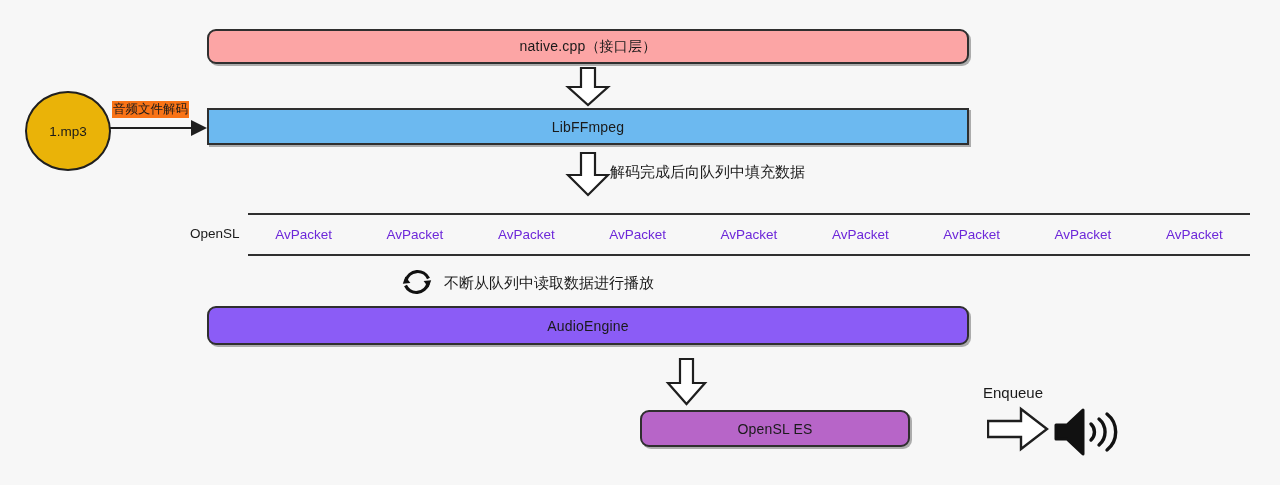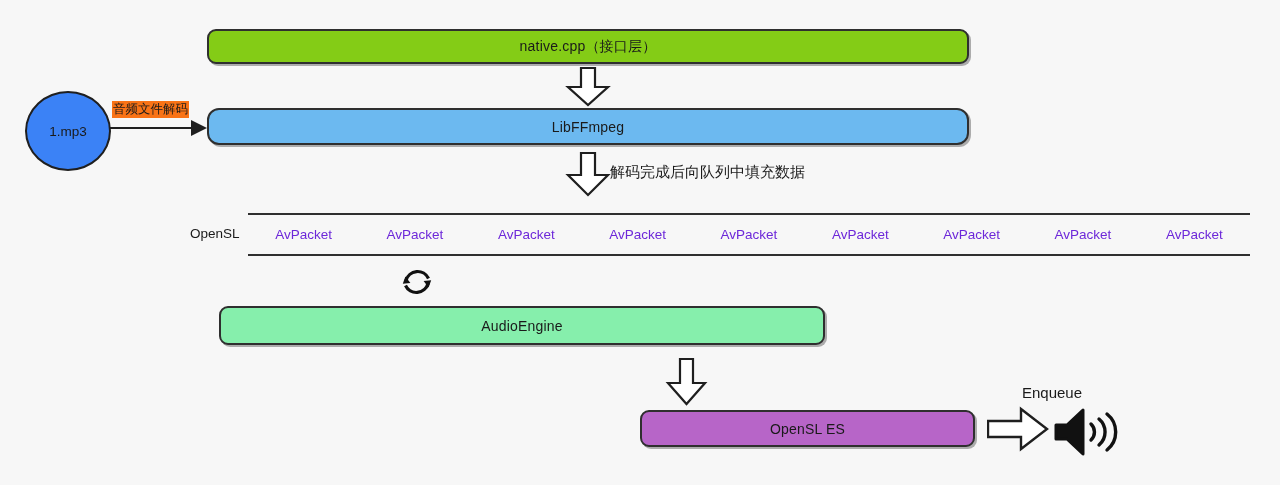--- a/index.html
+++ b/index.html
@@ -28,59 +28,58 @@
     color: #1a1a1a;
     font-size: 14px;
     letter-spacing: .2px;
     box-shadow: 2px 2px 0 rgba(0,0,0,.30);
   }
   .node-native {
     left: 207px;
     top: 29px;
     width: 762px;
     height: 35px;
-    background: #84cc16;
+    background: #fca5a5;
     border-radius: 9px;
   }
   .node-ffmpeg {
     left: 207px;
     top: 108px;
     width: 762px;
     height: 37px;
     background: #6cb9f0;
-    border-radius: 12px;
+    border-radius: 0px;
   }
   .node-audioengine {
     left: 207px;
     top: 306px;
-    width: 606px;
+    width: 762px;
     height: 39px;
-    background: #86efac;
+    background: #8b5cf6;
     border-radius: 9px;
-    margin-left: 12px;
   }
   .node-opensles {
     left: 640px;
     top: 410px;
-    width: 335px;
+    width: 270px;
     height: 37px;
     background: #b765c8;
     border-radius: 9px;
   }
 
   
   .node-circle {
     position: absolute;
     left: 25px;
     top: 91px;
     width: 86px;
     height: 80px;
     border: 2px solid #1f1f1f;
     border-radius: 50%;
-    background: #3b82f6;
+    background: #eab308;
     display: flex;
     align-items: center;
     justify-content: center;
     font-size: 13.5px;
     color: #1a1a1a;
     box-sizing: border-box;
   }
 
   
   .conn-line {
@@ -162,21 +161,21 @@
   .arrow-right-enqueue { position: absolute; left: 987px; top: 405px; width: 62px; height: 48px; }
 
   .arrow-label {
     position: absolute;
     font-size: 15px;
     color: #1a1a1a;
     white-space: nowrap;
   }
   .lbl-fill   { left: 610px; top: 163px; }
   .lbl-resample { left: 719px; top: 372px; }
-  .lbl-enqueue  { left: 1022px; top: 384px; }
+  .lbl-enqueue  { left: 983px; top: 384px; }
   .lbl-loop     { left: 444px; top: 274px; }
 
   .loop-icon {
     position: absolute;
     left: 400px;
     top: 265px;
     width: 34px;
     height: 34px;
   }
   .speaker-icon {
@@ -237,20 +236,21 @@
   </div>
 
   <div class="loop-icon">
     <svg viewBox="0 0 34 34" width="34" height="34">
       <path d="M5.5 20.5 A12 12 0 0 0 28 18.5" fill="none" stroke="#111" stroke-width="3.2" stroke-linecap="butt"></path>
       <polygon points="28.6,22.5 23.6,16.0 31.2,15.2" fill="#111"></polygon>
       <path d="M28.5 13.5 A12 12 0 0 0 6 15.5" fill="none" stroke="#111" stroke-width="3.2" stroke-linecap="butt"></path>
       <polygon points="5.4,11.5 10.4,18.0 2.8,18.8" fill="#111"></polygon>
     </svg>
   </div>
+  <div class="arrow-label lbl-loop">不断从队列中读取数据进行播放</div>
 
   <div class="node node-audioengine">
     <span>AudioEngine</span>
   </div>
 
   <div class="block-arrow-down arrow3">
     <svg viewBox="0 0 46 48" width="46" height="48">
       <polygon points="16,1 29,1 29,25 41,25 22.5,46 4,25 16,25" fill="#ffffff" stroke="#1f1f1f" stroke-width="2.2" stroke-linejoin="miter"></polygon>
     </svg>
   </div>

